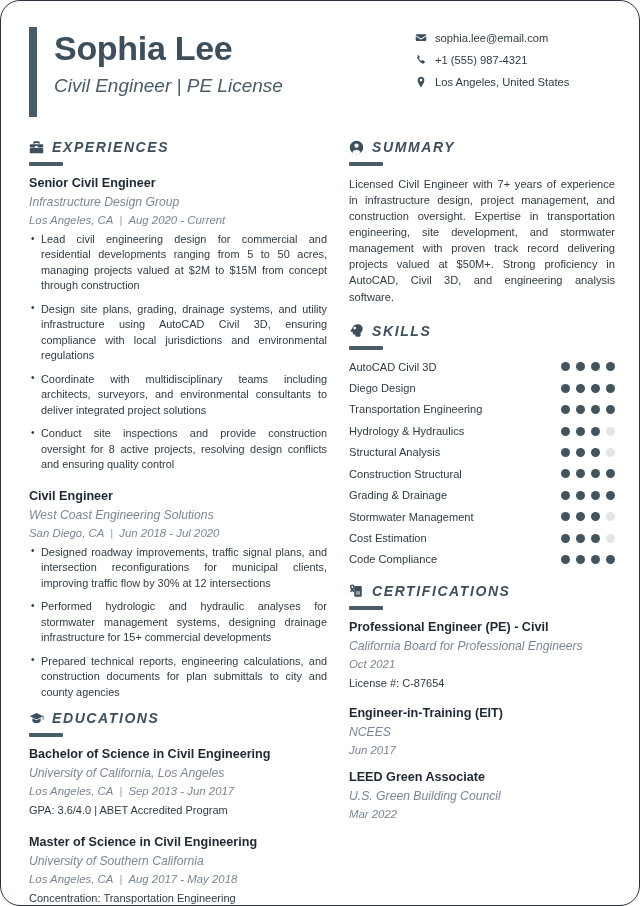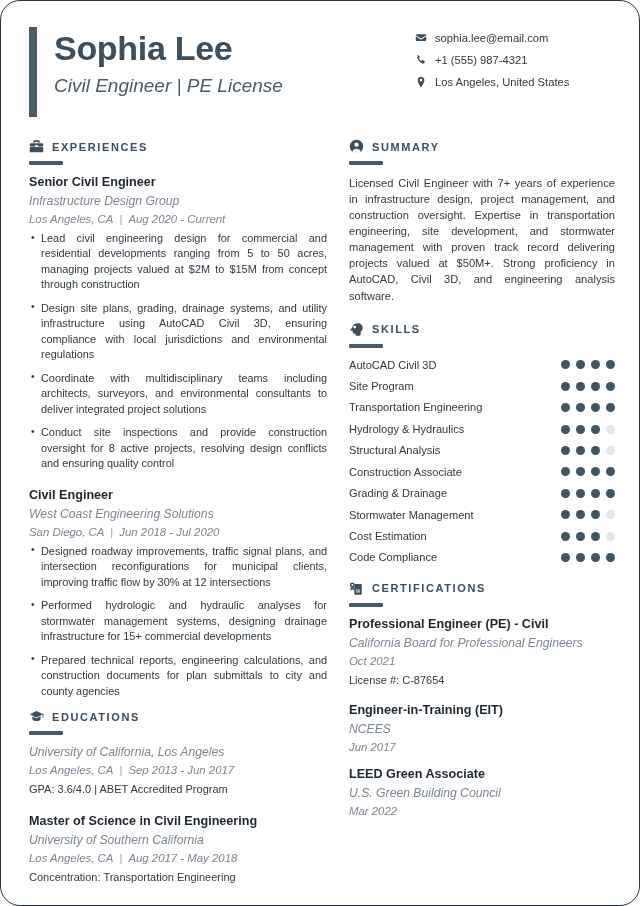--- a/index.html
+++ b/index.html
@@ -97,24 +97,25 @@
     display: flex;
     align-items: center;
     gap: 8px;
   }
   .sec-icon {
     display: inline-flex;
     align-items: center;
     color: #3d4e5c;
   }
   .sec-title {
-    font-size: 11px;
+    font-size: 14px;
     font-weight: bold;
     letter-spacing: 1.6px;
     color: #3d4e5c;
+    font-style: italic;
   }
   .sec-rule {
     width: 34px;
     height: 4px;
     background: #4a5c68;
     margin: 7px 0 10px 0;
     border-radius: 1px;
   }
 
   
@@ -320,20 +321,21 @@
               <path d="M8 2.2L0.8 5.6 8 9l7.2-3.4L8 2.2z"></path>
               <path d="M3.6 7.6v3c0 1.2 2 2.2 4.4 2.2s4.4-1 4.4-2.2v-3L8 9.9 3.6 7.6z"></path>
               <rect x="14.6" y="5.4" width="0.9" height="4" rx="0.45"></rect>
             </svg>
           </span>
           <span class="sec-title">EDUCATIONS</span>
         </div>
         <div class="sec-rule"></div>
 
         <div class="entry">
+          <div class="entry-title">Bachelor of Science in Civil Engineering</div>
           <div class="entry-org">University of California, Los Angeles</div>
           <div class="entry-meta">
             <span>Los Angeles, CA</span>
             <span class="sep">|</span>
             <span>Sep 2013 - Jun 2017</span>
           </div>
           <div class="entry-note">GPA: 3.6/4.0 | ABET Accredited Program</div>
         </div>
 
         <div class="entry">
@@ -383,21 +385,21 @@
             <div class="skill-row">
               <div class="skill-name">AutoCAD Civil 3D</div>
               <div class="dots">
                 <span class="dot on"></span>
                 <span class="dot on"></span>
                 <span class="dot on"></span>
                 <span class="dot on"></span>
               </div>
             </div>
             <div class="skill-row">
-              <div class="skill-name">Site Program</div>
+              <div class="skill-name">Diego Design</div>
               <div class="dots">
                 <span class="dot on"></span>
                 <span class="dot on"></span>
                 <span class="dot on"></span>
                 <span class="dot on"></span>
               </div>
             </div>
             <div class="skill-row">
               <div class="skill-name">Transportation Engineering</div>
               <div class="dots">
@@ -419,21 +421,21 @@
             <div class="skill-row">
               <div class="skill-name">Structural Analysis</div>
               <div class="dots">
                 <span class="dot on"></span>
                 <span class="dot on"></span>
                 <span class="dot on"></span>
                 <span class="dot"></span>
               </div>
             </div>
             <div class="skill-row">
-              <div class="skill-name">Construction Associate</div>
+              <div class="skill-name">Construction Structural</div>
               <div class="dots">
                 <span class="dot on"></span>
                 <span class="dot on"></span>
                 <span class="dot on"></span>
                 <span class="dot on"></span>
               </div>
             </div>
             <div class="skill-row">
               <div class="skill-name">Grading &amp; Drainage</div>
               <div class="dots">

